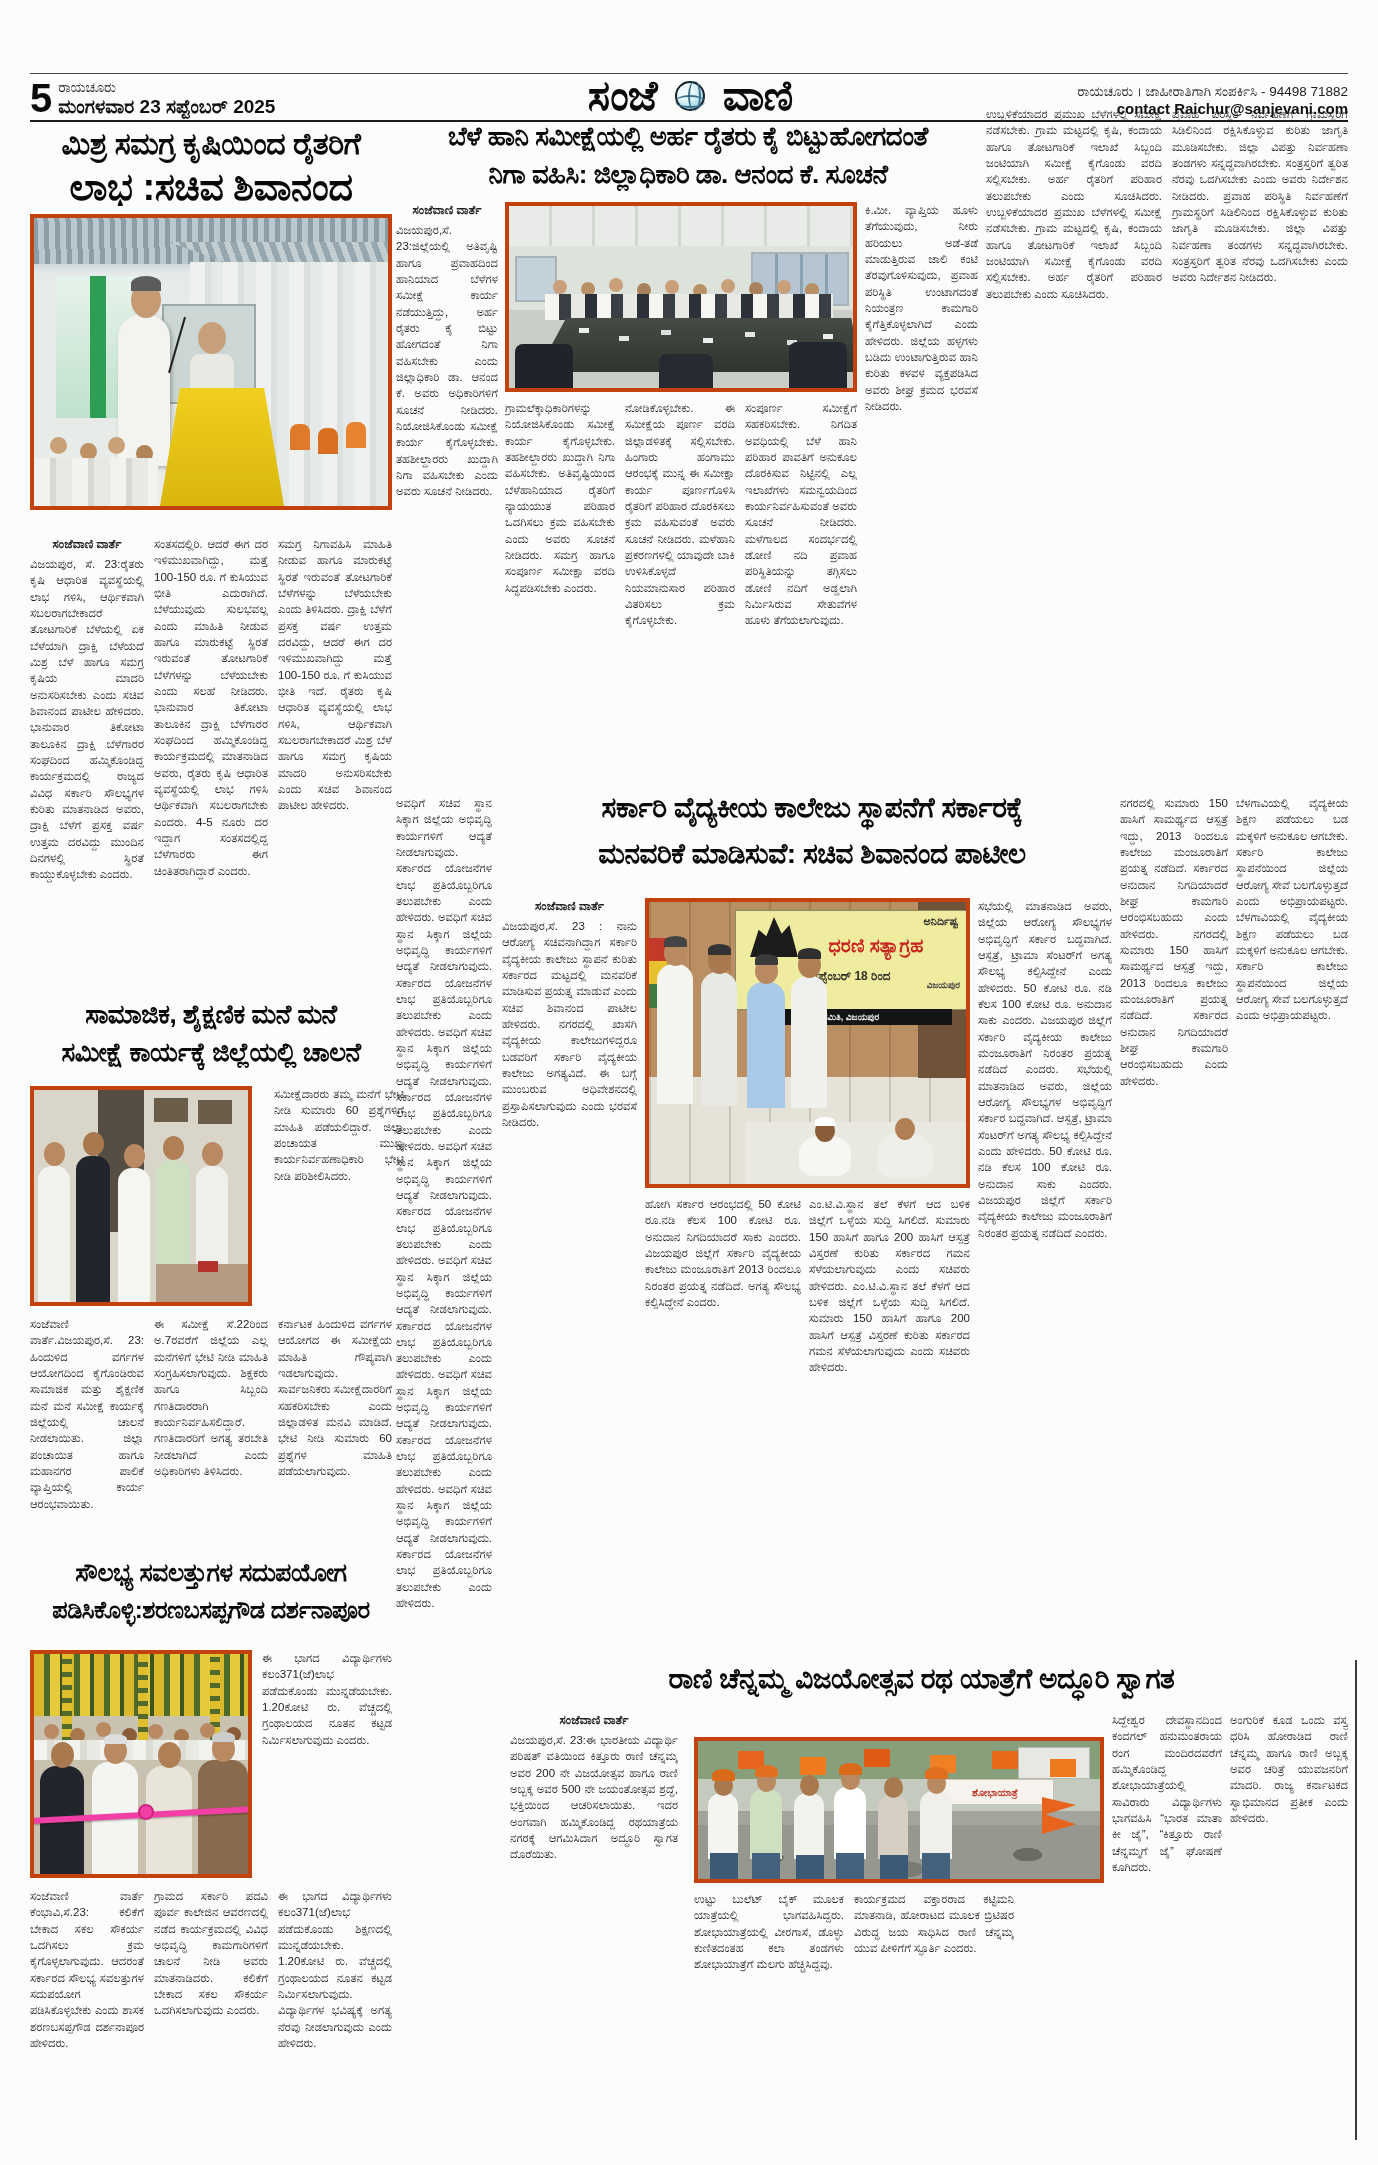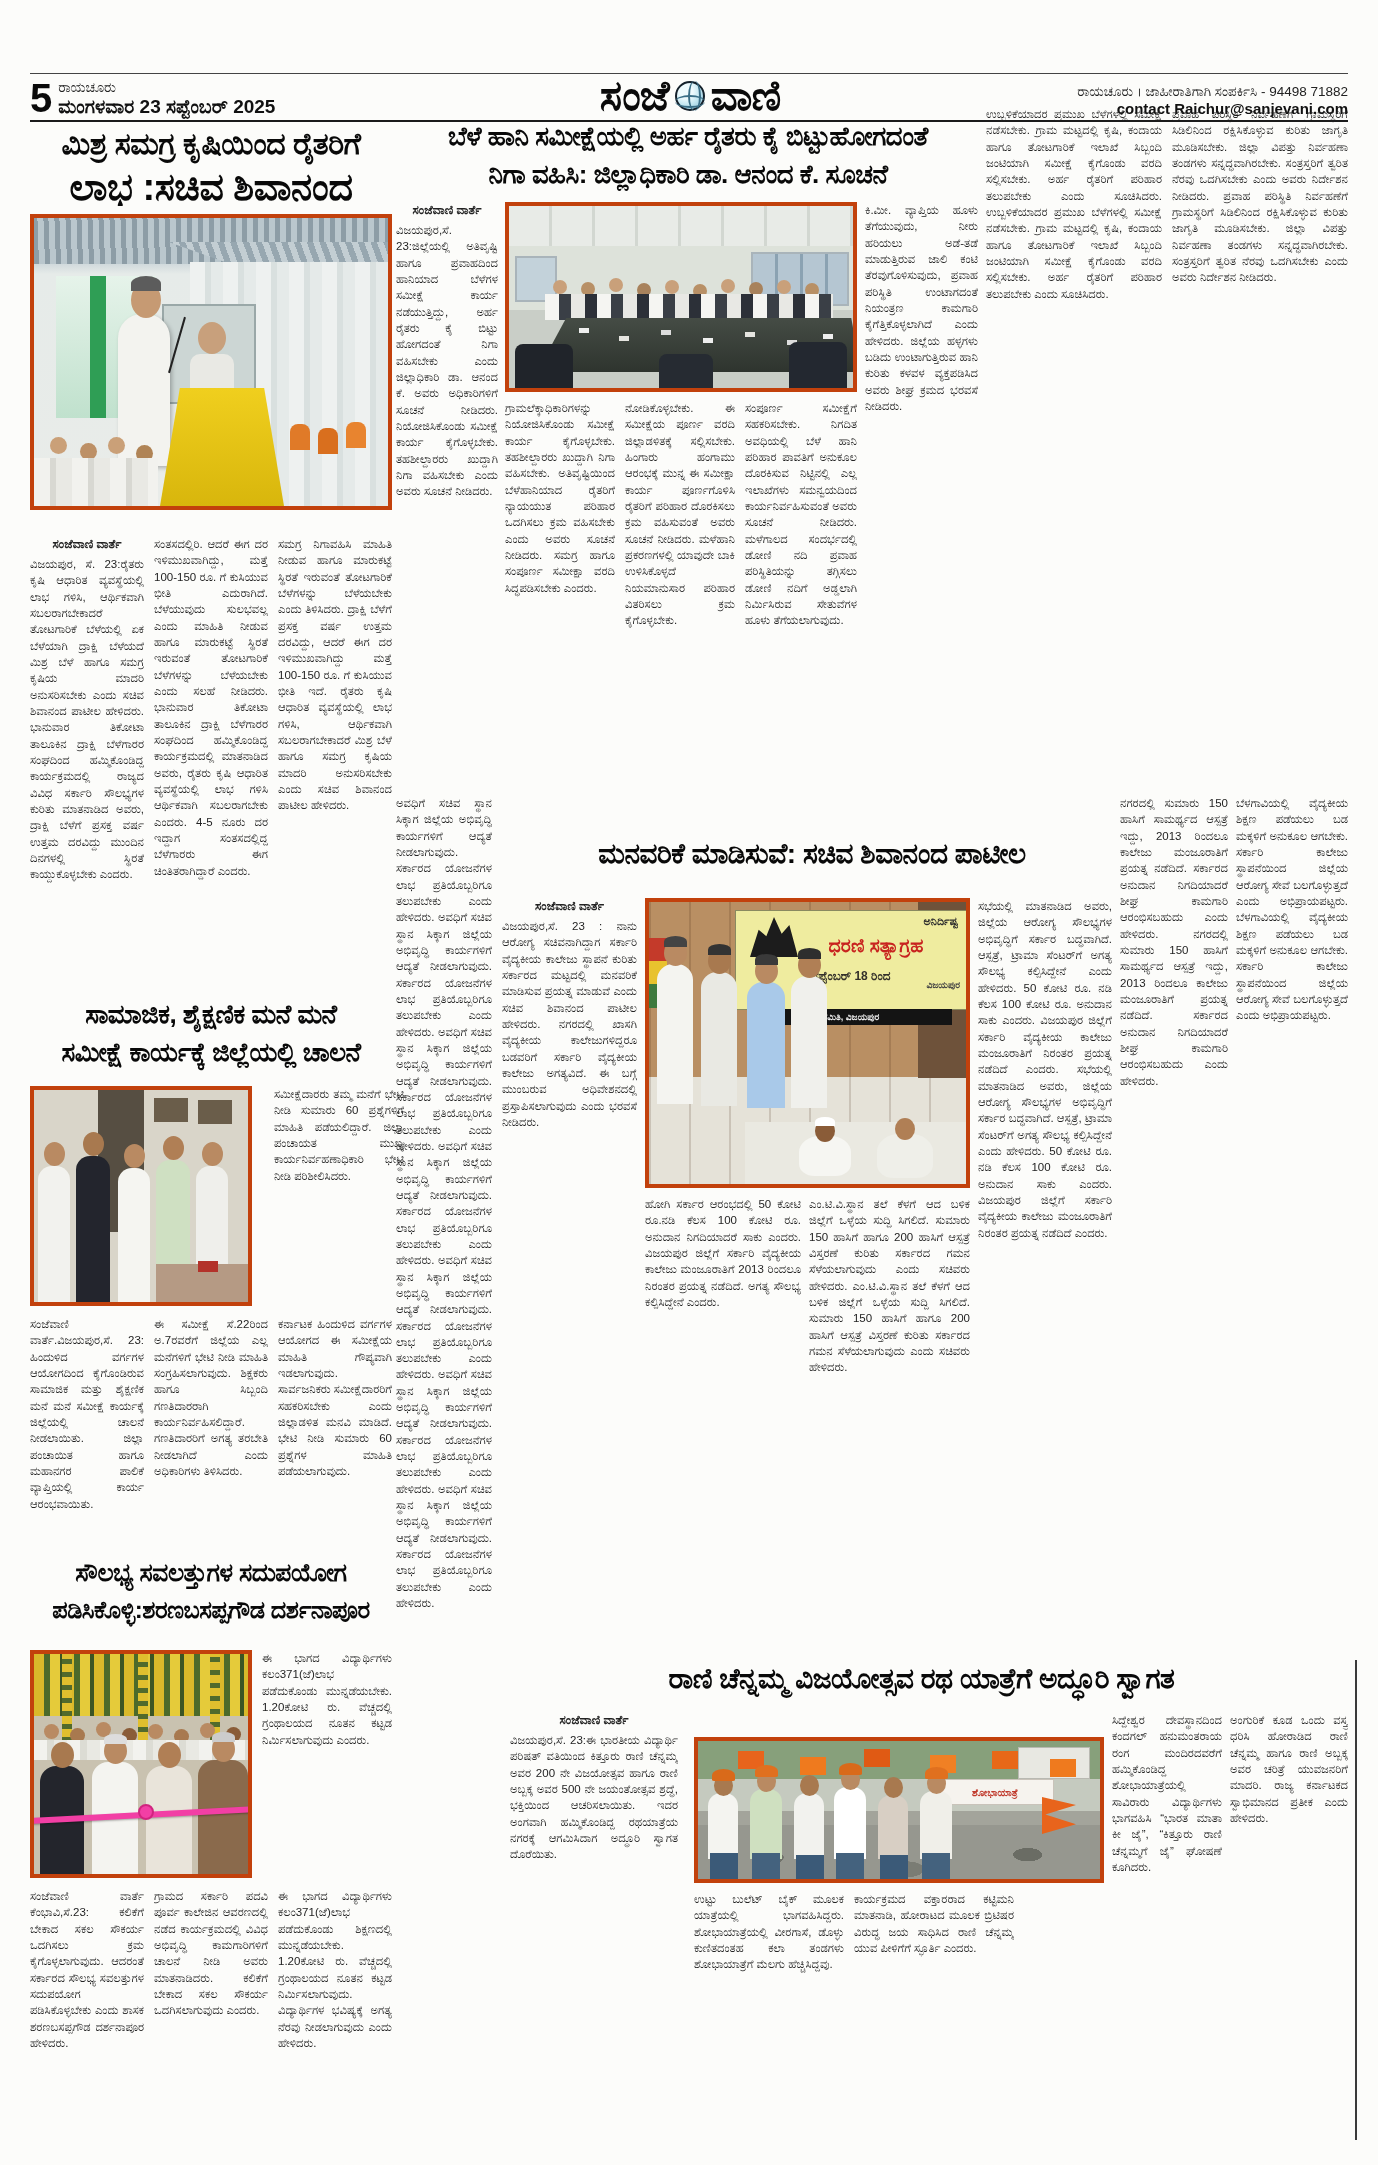--- a/index.html
+++ b/index.html
@@ -5,21 +5,21 @@
 *{margin:0;padding:0;box-sizing:border-box}
 html,body{background:#e9e9e6}
 body{font-family:"Liberation Sans",sans-serif;color:#1c1c1c}
 .page{position:relative;width:1378px;height:2165px;background:#fcfcfa;margin:0 auto;overflow:hidden}
 .abs{position:absolute}
 .hl{font-weight:bold;color:#090909;text-align:center;line-height:1.15;letter-spacing:-.5px;overflow:hidden}
 .col{font-size:11.5px;line-height:1.42;text-align:justify;overflow:hidden;color:#232323;word-break:break-word}
 .byline{font-weight:bold;font-size:12px;text-align:center;margin-bottom:3px}
 .photo{position:absolute;border:4px solid #c2410c;overflow:hidden;background:#d8d8d2}
 .rule{background:#444}
-.masthead{display:flex;align-items:center;justify-content:center;gap:6px;font-weight:bold;font-size:42px;color:#0a0a0a;letter-spacing:-1px}
+.masthead{display:flex;align-items:center;justify-content:center;gap:18px;font-weight:bold;font-size:42px;color:#0a0a0a;letter-spacing:-1px}
 .globe{width:30px;height:30px;border-radius:50%;border:2px solid #14202a;background:radial-gradient(circle at 35% 32%,#eefafd 0 28%,#bfe4ef 58%,#84bcd4 100%);position:relative;flex:0 0 auto}
 .globe:before{content:"";position:absolute;left:45%;top:-2px;bottom:-2px;width:9px;border-left:2px solid #3a6e86;border-right:2px solid #3a6e86;border-radius:50%}
 .globe:after{content:"";position:absolute;top:45%;left:-2px;right:-2px;height:9px;border-top:2px solid #3a6e86;border-bottom:2px solid #3a6e86;border-radius:50%}
 .hdr-small{font-size:14px;color:#222}
 .hdr-date{font-size:19px;font-weight:bold;color:#111}
 .pageno{font-size:40px;font-weight:bold;line-height:.95;color:#0a0a0a}
 .contact{font-size:13.5px;color:#222;text-align:right}
 .contact2{font-size:15px;color:#111;text-align:right;font-weight:bold}
 .s{position:absolute}
 .head{border-radius:50%}
@@ -108,20 +108,21 @@
 
   <div class="abs col" style="left:505px;top:400px;width:110px;height:382px">ಗ್ರಾಮಲೆಕ್ಕಾಧಿಕಾರಿಗಳನ್ನು ನಿಯೋಜಿಸಿಕೊಂಡು ಸಮೀಕ್ಷೆ ಕಾರ್ಯ ಕೈಗೊಳ್ಳಬೇಕು. ತಹಶೀಲ್ದಾರರು ಖುದ್ದಾಗಿ ನಿಗಾ ವಹಿಸಬೇಕು. ಅತಿವೃಷ್ಟಿಯಿಂದ ಬೆಳೆಹಾನಿಯಾದ ರೈತರಿಗೆ ನ್ಯಾಯಯುತ ಪರಿಹಾರ ಒದಗಿಸಲು ಕ್ರಮ ವಹಿಸಬೇಕು ಎಂದು ಅವರು ಸೂಚನೆ ನೀಡಿದರು. ಸಮಗ್ರ ಹಾಗೂ ಸಂಪೂರ್ಣ ಸಮೀಕ್ಷಾ ವರದಿ ಸಿದ್ಧಪಡಿಸಬೇಕು ಎಂದರು.</div>
   <div class="abs col" style="left:625px;top:400px;width:110px;height:382px">ನೋಡಿಕೊಳ್ಳಬೇಕು. ಈ ಸಮೀಕ್ಷೆಯ ಪೂರ್ಣ ವರದಿ ಜಿಲ್ಲಾಡಳಿತಕ್ಕೆ ಸಲ್ಲಿಸಬೇಕು. ಹಿಂಗಾರು ಹಂಗಾಮು ಆರಂಭಕ್ಕೆ ಮುನ್ನ ಈ ಸಮೀಕ್ಷಾ ಕಾರ್ಯ ಪೂರ್ಣಗೊಳಿಸಿ ರೈತರಿಗೆ ಪರಿಹಾರ ದೊರಕಿಸಲು ಕ್ರಮ ವಹಿಸುವಂತೆ ಅವರು ಸೂಚನೆ ನೀಡಿದರು. ಮಳೆಹಾನಿ ಪ್ರಕರಣಗಳಲ್ಲಿ ಯಾವುದೇ ಬಾಕಿ ಉಳಿಸಿಕೊಳ್ಳದೆ ನಿಯಮಾನುಸಾರ ಪರಿಹಾರ ವಿತರಿಸಲು ಕ್ರಮ ಕೈಗೊಳ್ಳಬೇಕು.</div>
   <div class="abs col" style="left:745px;top:400px;width:112px;height:382px">ಸಂಪೂರ್ಣ ಸಮೀಕ್ಷೆಗೆ ಸಹಕರಿಸಬೇಕು. ನಿಗದಿತ ಅವಧಿಯಲ್ಲಿ ಬೆಳೆ ಹಾನಿ ಪರಿಹಾರ ಪಾವತಿಗೆ ಅನುಕೂಲ ದೊರಕಿಸುವ ನಿಟ್ಟಿನಲ್ಲಿ ಎಲ್ಲ ಇಲಾಖೆಗಳು ಸಮನ್ವಯದಿಂದ ಕಾರ್ಯನಿರ್ವಹಿಸುವಂತೆ ಅವರು ಸೂಚನೆ ನೀಡಿದರು. ಮಳೆಗಾಲದ ಸಂದರ್ಭದಲ್ಲಿ ಡೋಣಿ ನದಿ ಪ್ರವಾಹ ಪರಿಸ್ಥಿತಿಯನ್ನು ತಗ್ಗಿಸಲು ಡೋಣಿ ನದಿಗೆ ಅಡ್ಡಲಾಗಿ ನಿರ್ಮಿಸಿರುವ ಸೇತುವೆಗಳ ಹೂಳು ತೆಗೆಯಲಾಗುವುದು.</div>
   <div class="abs col" style="left:865px;top:202px;width:113px;height:580px">ಕಿ.ಮೀ. ವ್ಯಾಪ್ತಿಯ ಹೂಳು ತೆಗೆಯುವುದು, ನೀರು ಹರಿಯಲು ಅಡೆ-ತಡೆ ಮಾಡುತ್ತಿರುವ ಜಾಲಿ ಕಂಟಿ ತೆರವುಗೊಳಿಸುವುದು, ಪ್ರವಾಹ ಪರಿಸ್ಥಿತಿ ಉಂಟಾಗದಂತೆ ನಿಯಂತ್ರಣ ಕಾಮಗಾರಿ ಕೈಗೆತ್ತಿಕೊಳ್ಳಲಾಗಿದೆ ಎಂದು ಹೇಳಿದರು. ಜಿಲ್ಲೆಯ ಹಳ್ಳಗಳು ಬಡಿದು ಉಂಟಾಗುತ್ತಿರುವ ಹಾನಿ ಕುರಿತು ಕಳವಳ ವ್ಯಕ್ತಪಡಿಸಿದ ಅವರು ಶೀಘ್ರ ಕ್ರಮದ ಭರವಸೆ ನೀಡಿದರು.</div>
   <div class="abs col" style="left:986px;top:106px;width:176px;height:676px">ಉಬ್ಬಳಿಕೆಯಾದರ ಪ್ರಮುಖ ಬೆಳೆಗಳಲ್ಲಿ ಸಮೀಕ್ಷೆ ನಡೆಸಬೇಕು. ಗ್ರಾಮ ಮಟ್ಟದಲ್ಲಿ ಕೃಷಿ, ಕಂದಾಯ ಹಾಗೂ ತೋಟಗಾರಿಕೆ ಇಲಾಖೆ ಸಿಬ್ಬಂದಿ ಜಂಟಿಯಾಗಿ ಸಮೀಕ್ಷೆ ಕೈಗೊಂಡು ವರದಿ ಸಲ್ಲಿಸಬೇಕು. ಅರ್ಹ ರೈತರಿಗೆ ಪರಿಹಾರ ತಲುಪಬೇಕು ಎಂದು ಸೂಚಿಸಿದರು. ಉಬ್ಬಳಿಕೆಯಾದರ ಪ್ರಮುಖ ಬೆಳೆಗಳಲ್ಲಿ ಸಮೀಕ್ಷೆ ನಡೆಸಬೇಕು. ಗ್ರಾಮ ಮಟ್ಟದಲ್ಲಿ ಕೃಷಿ, ಕಂದಾಯ ಹಾಗೂ ತೋಟಗಾರಿಕೆ ಇಲಾಖೆ ಸಿಬ್ಬಂದಿ ಜಂಟಿಯಾಗಿ ಸಮೀಕ್ಷೆ ಕೈಗೊಂಡು ವರದಿ ಸಲ್ಲಿಸಬೇಕು. ಅರ್ಹ ರೈತರಿಗೆ ಪರಿಹಾರ ತಲುಪಬೇಕು ಎಂದು ಸೂಚಿಸಿದರು.</div>
   <div class="abs col" style="left:1172px;top:106px;width:176px;height:676px">ಪ್ರವಾಹ ಪರಿಸ್ಥಿತಿ ನಿರ್ವಹಣೆಗೆ ಗ್ರಾಮಸ್ಥರಿಗೆ ಸಿಡಿಲಿನಿಂದ ರಕ್ಷಿಸಿಕೊಳ್ಳುವ ಕುರಿತು ಜಾಗೃತಿ ಮೂಡಿಸಬೇಕು. ಜಿಲ್ಲಾ ವಿಪತ್ತು ನಿರ್ವಹಣಾ ತಂಡಗಳು ಸನ್ನದ್ಧವಾಗಿರಬೇಕು. ಸಂತ್ರಸ್ತರಿಗೆ ತ್ವರಿತ ನೆರವು ಒದಗಿಸಬೇಕು ಎಂದು ಅವರು ನಿರ್ದೇಶನ ನೀಡಿದರು. ಪ್ರವಾಹ ಪರಿಸ್ಥಿತಿ ನಿರ್ವಹಣೆಗೆ ಗ್ರಾಮಸ್ಥರಿಗೆ ಸಿಡಿಲಿನಿಂದ ರಕ್ಷಿಸಿಕೊಳ್ಳುವ ಕುರಿತು ಜಾಗೃತಿ ಮೂಡಿಸಬೇಕು. ಜಿಲ್ಲಾ ವಿಪತ್ತು ನಿರ್ವಹಣಾ ತಂಡಗಳು ಸನ್ನದ್ಧವಾಗಿರಬೇಕು. ಸಂತ್ರಸ್ತರಿಗೆ ತ್ವರಿತ ನೆರವು ಒದಗಿಸಬೇಕು ಎಂದು ಅವರು ನಿರ್ದೇಶನ ನೀಡಿದರು.</div>
 
   <div class="abs col" style="left:396px;top:795px;width:96px;height:1345px">ಅವಧಿಗೆ ಸಚಿವ ಸ್ಥಾನ ಸಿಕ್ಕಾಗ ಜಿಲ್ಲೆಯ ಅಭಿವೃದ್ಧಿ ಕಾರ್ಯಗಳಿಗೆ ಆದ್ಯತೆ ನೀಡಲಾಗುವುದು. ಸರ್ಕಾರದ ಯೋಜನೆಗಳ ಲಾಭ ಪ್ರತಿಯೊಬ್ಬರಿಗೂ ತಲುಪಬೇಕು ಎಂದು ಹೇಳಿದರು. ಅವಧಿಗೆ ಸಚಿವ ಸ್ಥಾನ ಸಿಕ್ಕಾಗ ಜಿಲ್ಲೆಯ ಅಭಿವೃದ್ಧಿ ಕಾರ್ಯಗಳಿಗೆ ಆದ್ಯತೆ ನೀಡಲಾಗುವುದು. ಸರ್ಕಾರದ ಯೋಜನೆಗಳ ಲಾಭ ಪ್ರತಿಯೊಬ್ಬರಿಗೂ ತಲುಪಬೇಕು ಎಂದು ಹೇಳಿದರು. ಅವಧಿಗೆ ಸಚಿವ ಸ್ಥಾನ ಸಿಕ್ಕಾಗ ಜಿಲ್ಲೆಯ ಅಭಿವೃದ್ಧಿ ಕಾರ್ಯಗಳಿಗೆ ಆದ್ಯತೆ ನೀಡಲಾಗುವುದು. ಸರ್ಕಾರದ ಯೋಜನೆಗಳ ಲಾಭ ಪ್ರತಿಯೊಬ್ಬರಿಗೂ ತಲುಪಬೇಕು ಎಂದು ಹೇಳಿದರು. ಅವಧಿಗೆ ಸಚಿವ ಸ್ಥಾನ ಸಿಕ್ಕಾಗ ಜಿಲ್ಲೆಯ ಅಭಿವೃದ್ಧಿ ಕಾರ್ಯಗಳಿಗೆ ಆದ್ಯತೆ ನೀಡಲಾಗುವುದು. ಸರ್ಕಾರದ ಯೋಜನೆಗಳ ಲಾಭ ಪ್ರತಿಯೊಬ್ಬರಿಗೂ ತಲುಪಬೇಕು ಎಂದು ಹೇಳಿದರು. ಅವಧಿಗೆ ಸಚಿವ ಸ್ಥಾನ ಸಿಕ್ಕಾಗ ಜಿಲ್ಲೆಯ ಅಭಿವೃದ್ಧಿ ಕಾರ್ಯಗಳಿಗೆ ಆದ್ಯತೆ ನೀಡಲಾಗುವುದು. ಸರ್ಕಾರದ ಯೋಜನೆಗಳ ಲಾಭ ಪ್ರತಿಯೊಬ್ಬರಿಗೂ ತಲುಪಬೇಕು ಎಂದು ಹೇಳಿದರು. ಅವಧಿಗೆ ಸಚಿವ ಸ್ಥಾನ ಸಿಕ್ಕಾಗ ಜಿಲ್ಲೆಯ ಅಭಿವೃದ್ಧಿ ಕಾರ್ಯಗಳಿಗೆ ಆದ್ಯತೆ ನೀಡಲಾಗುವುದು. ಸರ್ಕಾರದ ಯೋಜನೆಗಳ ಲಾಭ ಪ್ರತಿಯೊಬ್ಬರಿಗೂ ತಲುಪಬೇಕು ಎಂದು ಹೇಳಿದರು. ಅವಧಿಗೆ ಸಚಿವ ಸ್ಥಾನ ಸಿಕ್ಕಾಗ ಜಿಲ್ಲೆಯ ಅಭಿವೃದ್ಧಿ ಕಾರ್ಯಗಳಿಗೆ ಆದ್ಯತೆ ನೀಡಲಾಗುವುದು. ಸರ್ಕಾರದ ಯೋಜನೆಗಳ ಲಾಭ ಪ್ರತಿಯೊಬ್ಬರಿಗೂ ತಲುಪಬೇಕು ಎಂದು ಹೇಳಿದರು.</div>
 
+  <div class="abs hl" style="left:502px;top:792px;width:620px;height:44px;font-size:28px">ಸರ್ಕಾರಿ ವೈದ್ಯಕೀಯ ಕಾಲೇಜು ಸ್ಥಾಪನೆಗೆ ಸರ್ಕಾರಕ್ಕೆ</div>
   <div class="abs hl" style="left:502px;top:838px;width:620px;height:46px;font-size:28px">ಮನವರಿಕೆ ಮಾಡಿಸುವೆ: ಸಚಿವ ಶಿವಾನಂದ ಪಾಟೀಲ</div>
 
   <div class="abs col" style="left:502px;top:898px;width:135px;height:748px">
     <div class="byline">ಸಂಜೆವಾಣಿ ವಾರ್ತೆ</div>
     <span>ವಿಜಯಪುರ,ಸೆ. 23 : ನಾನು ಆರೋಗ್ಯ ಸಚಿವನಾಗಿದ್ದಾಗ ಸರ್ಕಾರಿ ವೈದ್ಯಕೀಯ ಕಾಲೇಜು ಸ್ಥಾಪನೆ ಕುರಿತು ಸರ್ಕಾರದ ಮಟ್ಟದಲ್ಲಿ ಮನವರಿಕೆ ಮಾಡಿಸುವ ಪ್ರಯತ್ನ ಮಾಡುವೆ ಎಂದು ಸಚಿವ ಶಿವಾನಂದ ಪಾಟೀಲ ಹೇಳಿದರು. ನಗರದಲ್ಲಿ ಖಾಸಗಿ ವೈದ್ಯಕೀಯ ಕಾಲೇಜುಗಳಿದ್ದರೂ ಬಡವರಿಗೆ ಸರ್ಕಾರಿ ವೈದ್ಯಕೀಯ ಕಾಲೇಜು ಅಗತ್ಯವಿದೆ. ಈ ಬಗ್ಗೆ ಮುಂಬರುವ ಅಧಿವೇಶನದಲ್ಲಿ ಪ್ರಸ್ತಾಪಿಸಲಾಗುವುದು ಎಂದು ಭರವಸೆ ನೀಡಿದರು.</span>
   </div>
 
   <div class="photo" style="left:645px;top:898px;width:325px;height:290px">
     <div class="s" style="inset:0;background:linear-gradient(180deg,#b98f63 0 62%,#e5e2d8 62% 100%)"></div>
     <div class="s" style="inset:0;background:repeating-linear-gradient(90deg,rgba(60,30,10,.16) 0 2px,transparent 2px 40px)"></div>

